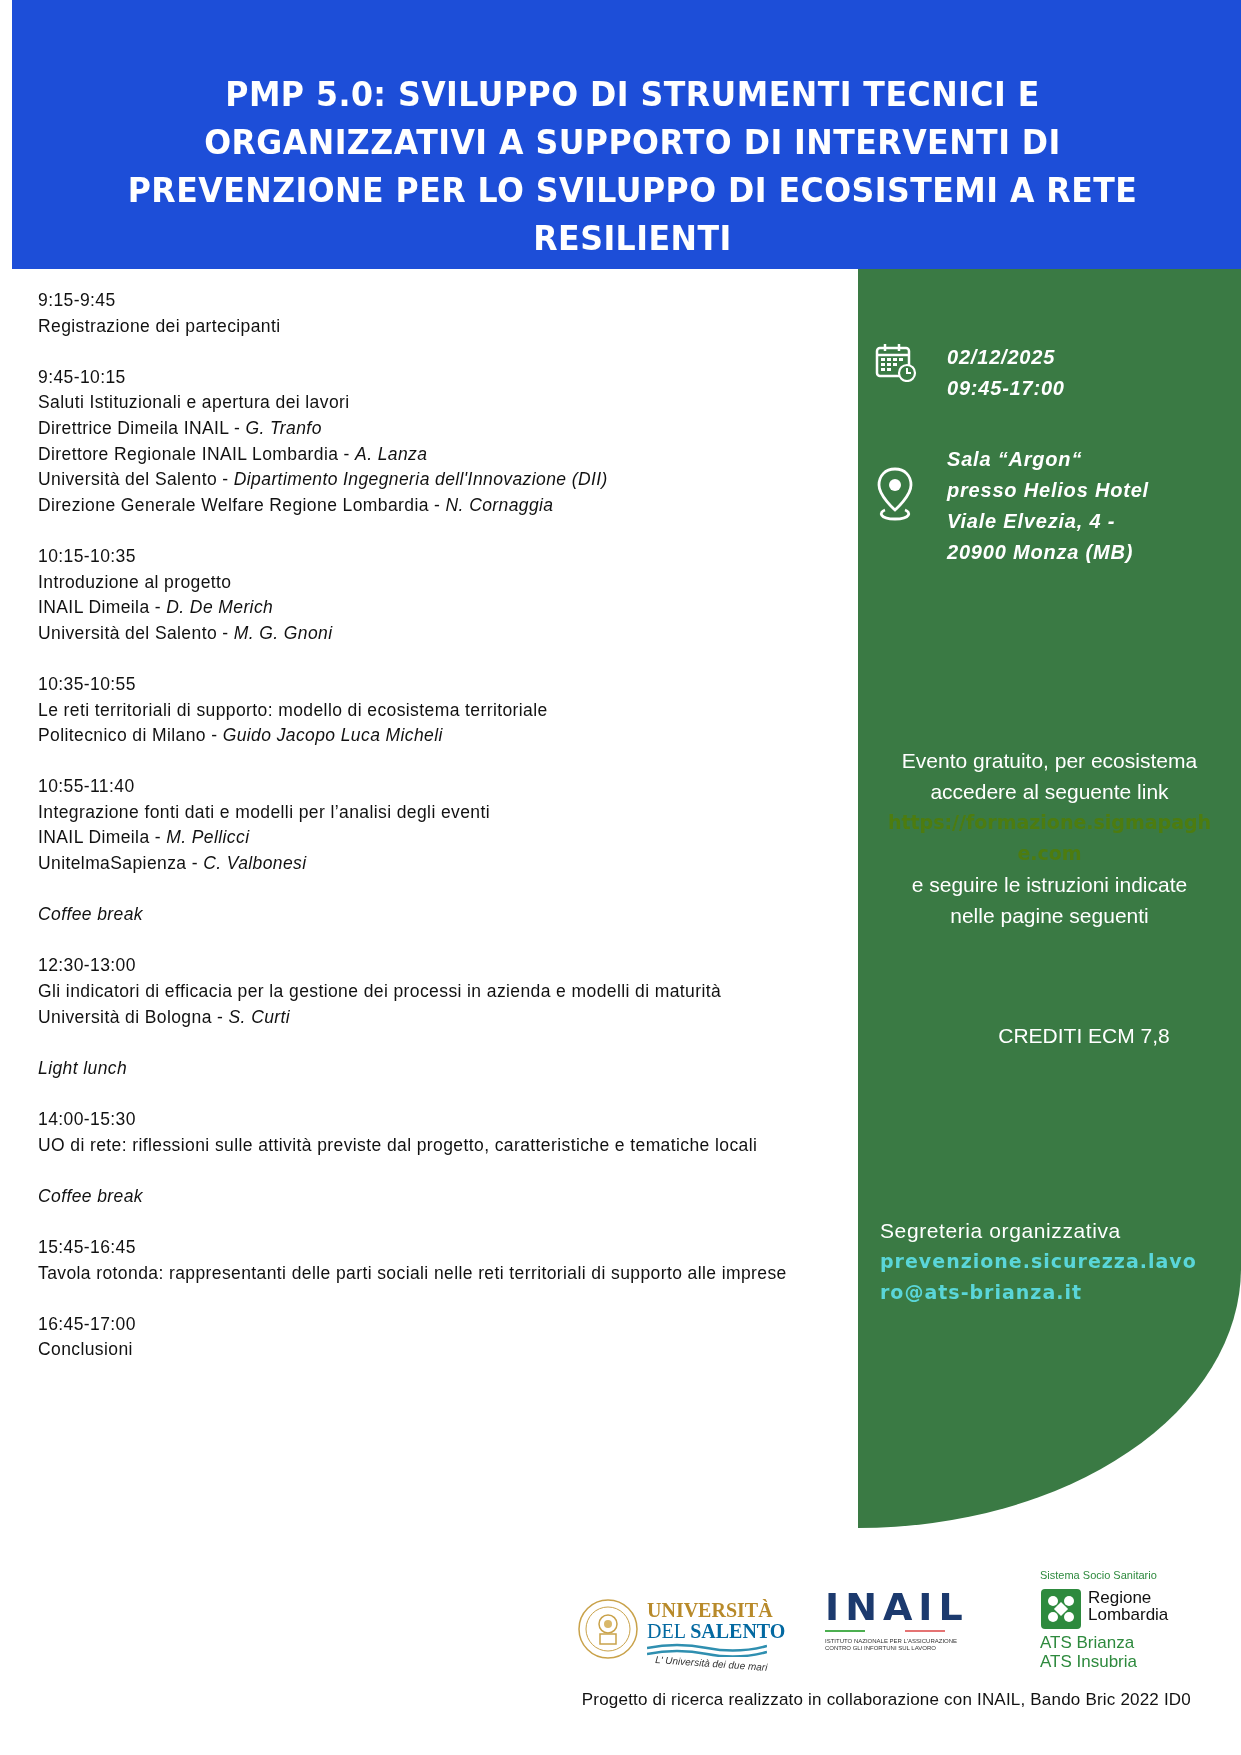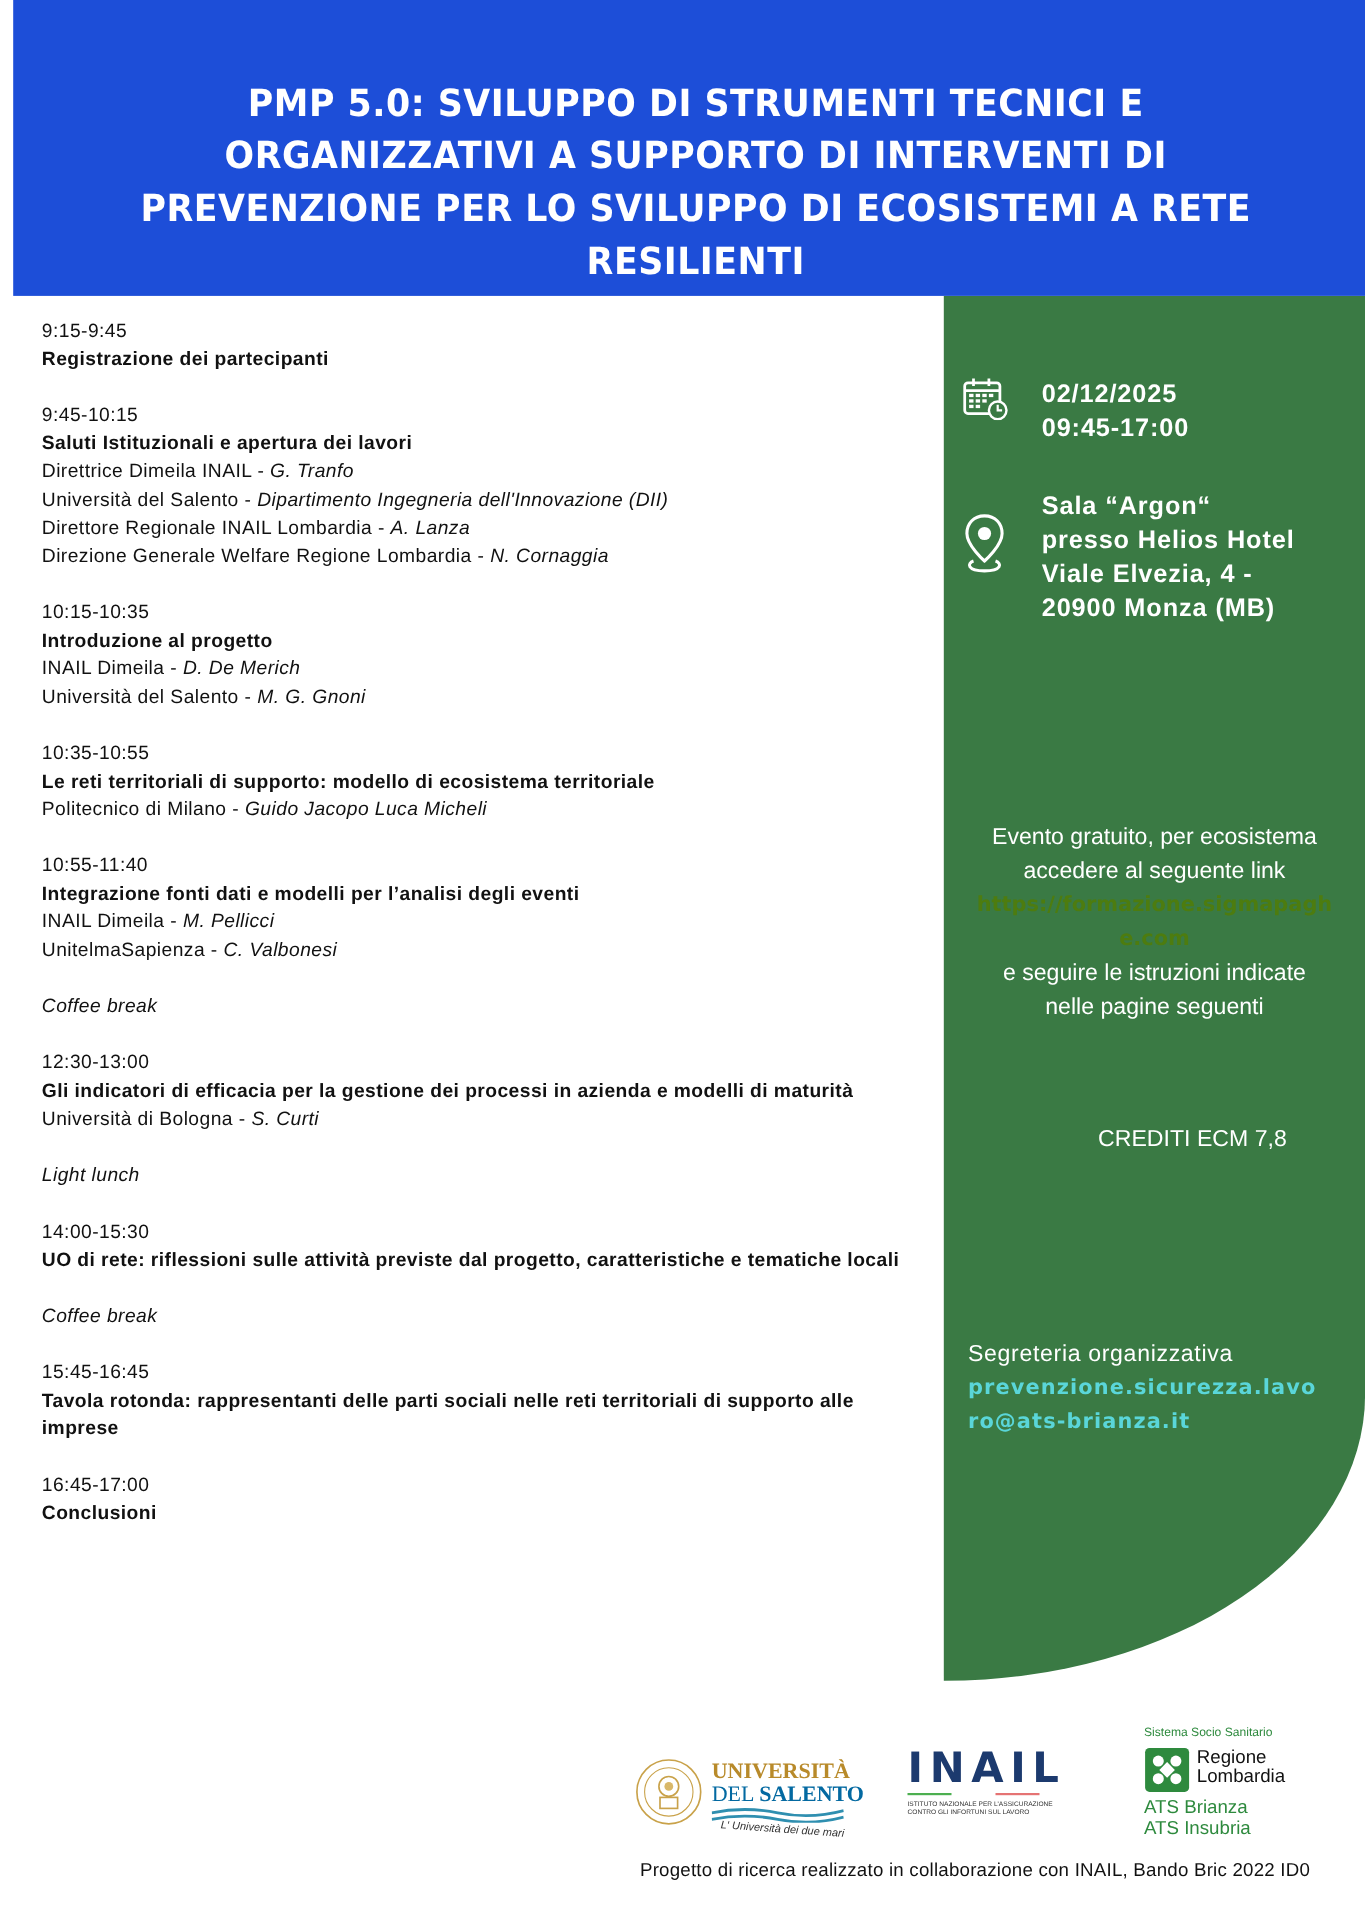--- a/index.html
+++ b/index.html
@@ -3,27 +3,27 @@
 <meta charset="utf-8">
 <style>
   html, body { margin:0; padding:0; background:#ffffff; }
   body { width:1241px; height:1755px; position:relative; overflow:hidden; font-family:"Liberation Sans", sans-serif; color:#111; }
   .header { position:absolute; left:0; top:0; width:1241px; height:269px; background:#1d4ed8;margin-left:12px; }
   .header-title { position:absolute; left:60px; right:60px; top:70px; text-align:center; color:#fff; font-family:"DejaVu Sans", sans-serif; font-weight:bold; font-size:34px; line-height:48px; letter-spacing:0.5px; transform:scaleX(0.93); transform-origin:center; }
   .side-panel { position:absolute; left:858px; top:269px; width:383px; height:1259px; background:#3a7a44; border-bottom-right-radius:383px 260px; }
   .agenda { position:absolute; left:38px; top:288px; width:790px; font-family:"Liberation Sans Narrow","Liberation Sans", sans-serif; font-size:17.5px; line-height:25.6px; letter-spacing:0.4px; }
   .slot { margin:0 0 25.6px 0; }
   .time { }
-  .topic { font-weight:bold; }
+  .topic { font-weight:normal; }
   .speaker .aff { }
   .speaker .name { font-style:italic; }
   .brk { font-style:italic; margin:0 0 25.6px 0; }
   .info-row { position:absolute; left:875px; display:flex; align-items:flex-start; color:#fff; }
   .info-icon { width:48px; margin-right:24px; }
-  .info-text { font-weight:bold; font-size:23px; line-height:31px; letter-spacing:0.8px; }
+  .info-text { font-weight:bold; font-style:italic; font-size:20px; line-height:31px; letter-spacing:0.8px; }
   .reg { position:absolute; left:858px; width:383px; text-align:center; color:#fff; font-size:21px; line-height:31px; }
   .reg .link { color:#4d7c0f; font-weight:bold; font-family:"DejaVu Sans", sans-serif; font-size:19px; }
   .credits { position:absolute; left:858px; width:452px; top:1024px; text-align:center; color:#fff; font-size:21px; }
   .secr { position:absolute; left:880px; top:1215px; color:#fff; font-size:21px; line-height:31px; letter-spacing:0.6px; }
   .secr .link { color:#5ad6d9; font-weight:bold; font-family:"DejaVu Sans", sans-serif; font-size:19px; letter-spacing:1px; }
   .logos { position:absolute; top:1565px; left:575px; width:640px; height:115px; }
   .footer-note { position:absolute; right:50px; top:1690px; font-size:17px; color:#111; letter-spacing:0.2px; }
 </style>
 </head>
 <body>
@@ -36,22 +36,22 @@
 
 <div class="agenda" id="agenda">
     <div class="slot">
       <div class="time">9:15-9:45</div>
       <div class="topic">Registrazione dei partecipanti</div>
     </div>
     <div class="slot">
       <div class="time">9:45-10:15</div>
       <div class="topic">Saluti Istituzionali e apertura dei lavori</div>
       <div class="speaker"><span class="aff">Direttrice Dimeila INAIL - </span><span class="name">G. Tranfo</span></div>
+      <div class="speaker"><span class="aff">Direttore Regionale INAIL Lombardia - </span><span class="name">A. Lanza</span></div>
       <div class="speaker"><span class="aff">Università del Salento - </span><span class="name">Dipartimento Ingegneria dell'Innovazione (DII)</span></div>
-      <div class="speaker"><span class="aff">Direttore Regionale INAIL Lombardia - </span><span class="name">A. Lanza</span></div>
       <div class="speaker"><span class="aff">Direzione Generale Welfare Regione Lombardia - </span><span class="name">N. Cornaggia</span></div>
     </div>
     <div class="slot">
       <div class="time">10:15-10:35</div>
       <div class="topic">Introduzione al progetto</div>
       <div class="speaker"><span class="aff">INAIL Dimeila - </span><span class="name">D. De Merich</span></div>
       <div class="speaker"><span class="aff">Università del Salento - </span><span class="name">M. G. Gnoni</span></div>
     </div>
     <div class="slot">
       <div class="time">10:35-10:55</div>

